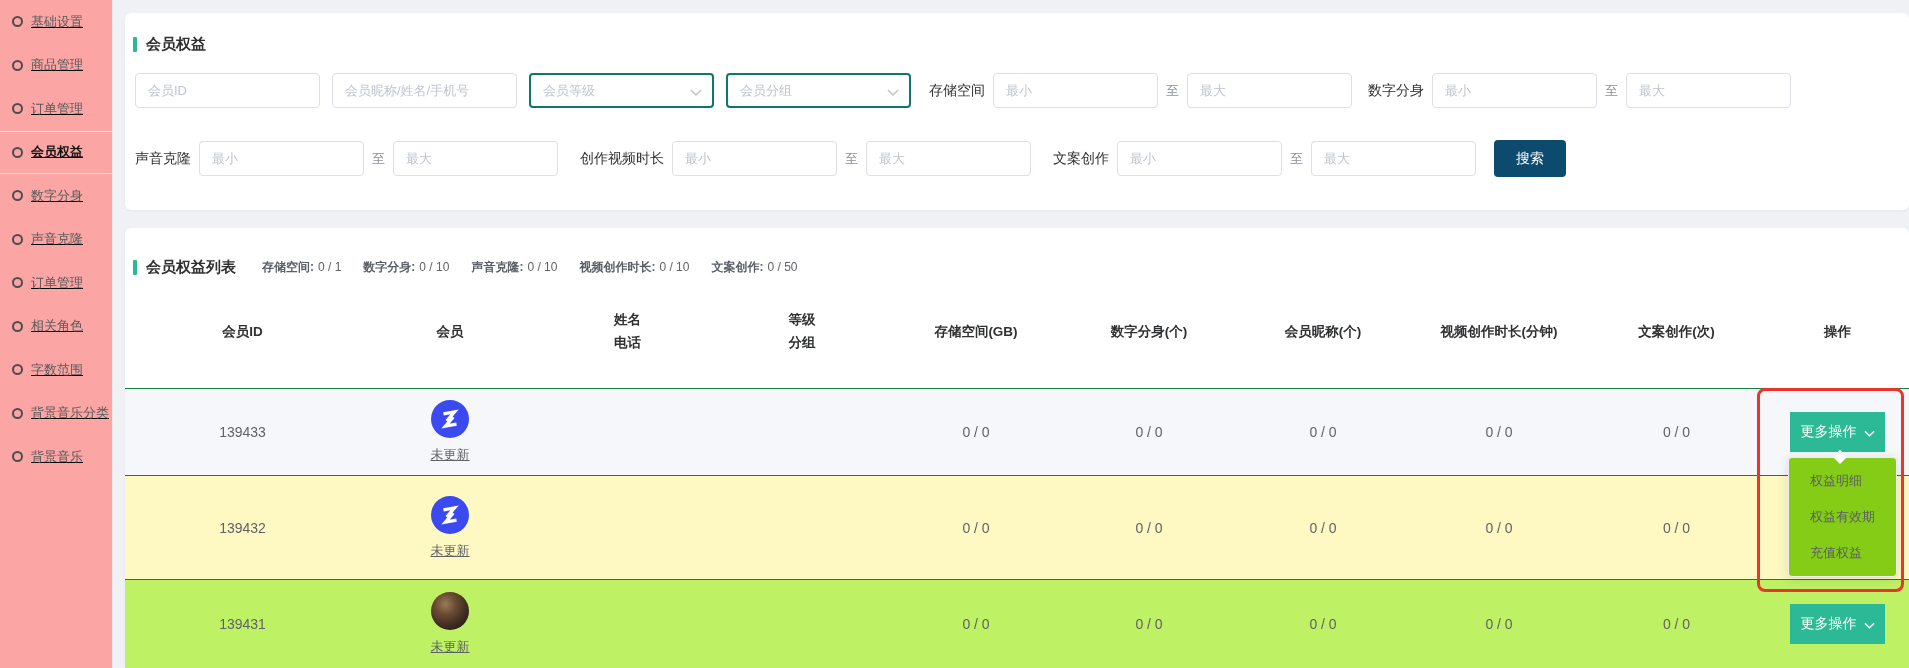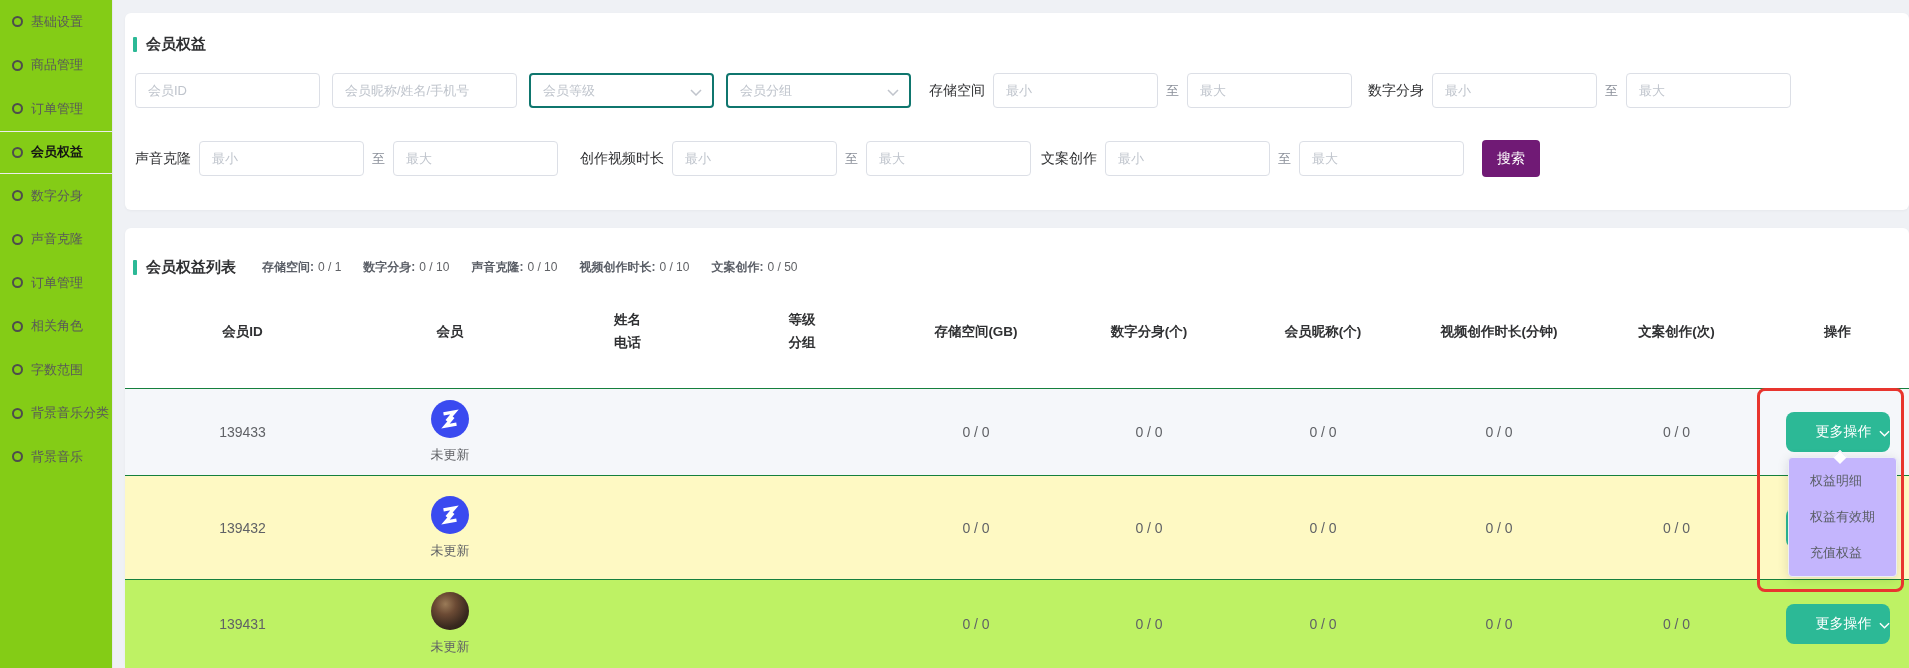--- a/index.html
+++ b/index.html
@@ -1,21 +1,21 @@
 <!DOCTYPE html>
 <html><head>
 <meta charset="utf-8">
 <style>
   * { margin:0; padding:0; box-sizing:border-box; }
   html,body { width:1909px; height:668px; }
   body { font-family:"Liberation Sans","DejaVu Sans",sans-serif; }
   .screen { position:relative; width:1909px; height:668px; background:#eff1f5; overflow:hidden; }
 
   
-  .sidebar { position:absolute; left:0; top:0; width:113px; height:668px; background:#84cc16; border-right:1px solid #e6e8eb; }
+  .sidebar { position:absolute; left:0; top:0; width:113px; height:668px; background:#fca5a5; border-right:1px solid #e6e8eb;text-decoration:underline; }
   .side-item { height:43.5px; display:flex; align-items:center; gap:8px; padding-left:12px; font-size:13px; color:#595959; cursor:pointer; white-space:nowrap; }
   .side-item .radio-icon { flex:none; width:11px; height:11px; border:2px solid #4d4d4d; border-radius:50%; }
   .side-item.active { color:#141414; font-weight:700; border-top:1px solid #ececec; border-bottom:1px solid #ececec; }
 
   
   .card { position:absolute; left:125px; width:1784px; background:#fff; border-radius:6px; box-shadow:0 1px 3px rgba(0,0,0,.04); }
   .card-filters { top:13px; height:197px; }
   .card-table { top:228px; height:440px; }
 
   .sec-title { display:flex; align-items:center; gap:9px; }
@@ -28,47 +28,47 @@
   .frow1 { top:60px; }
   .frow2 { top:127px; }
   .inp { height:35px; border:1px solid #dcdfe6; border-radius:4px; padding:0 12px; font-size:13px; color:#333; background:#fff; outline:none; margin-right:12px; font-family:inherit; }
   .inp::placeholder { color:#bfc4cc; }
   .w185 { width:185px; }
   .w165 { width:165px; margin-right:0; }
   .sel { width:185px; height:35px; border:2px solid #0f766e; border-radius:4px; padding:0 10px 0 12px; margin-right:12px; display:flex; align-items:center; justify-content:space-between; cursor:pointer; background:#fff; }
   .sel .ph { font-size:13px; color:#bfc4cc; }
   .flabel { font-size:14px; font-weight:400; color:#303133; margin:0 8px 0 6px; white-space:nowrap; }
   .to { font-size:13px; color:#8a8f99; margin:0 8px; }
-  .search-btn { width:58px; height:37px; margin-left:18px; background:#701a75; border:none; border-radius:4px; color:#fff; font-size:14px; cursor:pointer; font-family:inherit; }
+  .search-btn { width:72px; height:37px; margin-left:18px; background:#0c4a6e; border:none; border-radius:4px; color:#fff; font-size:14px; cursor:pointer; font-family:inherit; }
 
   
   .list-head { position:absolute; left:8px; top:30px; display:flex; align-items:center; }
   .stats { display:flex; align-items:center; gap:22px; margin-left:26px; }
   .stat { font-size:12px; color:#606266; white-space:nowrap; }
   .stat b { font-weight:700; color:#5a5e66; margin-right:4px; }
 
   .tgrid { display:grid; grid-template-columns:235px 180px 175px 174px 174px 172px 176px 176px 179px 1fr; align-items:center; }
   .thead { position:absolute; left:0; right:0; top:72px; height:64px; }
   .th { display:flex; flex-direction:column; align-items:center; justify-content:center; font-size:13.5px; font-weight:700; color:#303133; line-height:1.7; text-align:center; }
   .tbody { position:absolute; left:0; right:0; top:160px; }
   .trow { border-top:1px solid #15803d; }
   .trow .cell { display:flex; flex-direction:column; align-items:center; justify-content:center; font-size:14px; color:#606266; }
   .r1 { height:87px; background:#f5f7fa; }
   .r2 { height:104px; background:#fef9c3; }
   .r3 { height:89px; background:#bef264; }
 
   .avatar { width:38px; height:38px; border-radius:50%; display:flex; align-items:center; justify-content:center; overflow:hidden; }
   .avatar-blue { background:#3a4af0; }
   .avatar-photo { background:radial-gradient(circle at 38% 32%, #9a7b58 0%, #6b4a34 30%, #3a2a1f 65%, #201711 100%); }
-  .status { margin-top:8px; font-size:13px; color:#606266; }
-
-  .more-btn { width:104px; height:40px; background:#2cb996; border:none; border-radius:8px; color:#fff; font-size:14px; display:inline-flex; align-items:center; justify-content:flex-end; gap:7px; cursor:pointer; font-family:inherit; }
+  .status { margin-top:8px; font-size:13px; color:#606266;text-decoration:underline; }
+
+  .more-btn { width:95px; height:40px; background:#2cb996; border:none; border-radius:0; color:#fff; font-size:14px; display:inline-flex; align-items:center; justify-content:center; gap:7px; cursor:pointer; font-family:inherit; }
 
   
-  .dropdown { position:absolute; left:1788px; top:457px; width:109px; background:#c4b5fd; border:1px solid #ebeef5; border-radius:4px; box-shadow:0 2px 12px rgba(0,0,0,.12); padding:5px 0; z-index:30; }
+  .dropdown { position:absolute; left:1788px; top:457px; width:109px; background:#84cc16; border:1px solid #ebeef5; border-radius:4px; box-shadow:0 2px 12px rgba(0,0,0,.12); padding:5px 0; z-index:30; }
   .dd-arrow { position:absolute; top:-6px; left:46px; width:10px; height:10px; background:#fff; border-left:1px solid #ebeef5; border-top:1px solid #ebeef5; transform:rotate(45deg); }
   .dd-item { height:36px; display:flex; align-items:center; padding-left:21px; font-size:13px; color:#5a5e66; cursor:pointer; }
 
   .red-box { position:absolute; left:1757px; top:388px; width:147px; height:204px; border:3px solid #e8352e; border-radius:8px; z-index:60; pointer-events:none; }
 </style>
 </head>
 <body>
 
 <div class="screen">
 
@@ -152,21 +152,21 @@
 
     <div class="frow frow2">
       <span class="flabel" style="margin-left:0">声音克隆</span>
       <input class="inp w165" placeholder="最小" style="">
       <span class="to">至</span>
       <input class="inp w165" placeholder="最大" style="">
       <span class="flabel" style="margin-left:22px">创作视频时长</span>
       <input class="inp w165" placeholder="最小" style="">
       <span class="to">至</span>
       <input class="inp w165" placeholder="最大" style="">
-      <span class="flabel" style="margin-left:10px">文案创作</span>
+      <span class="flabel" style="margin-left:22px">文案创作</span>
       <input class="inp w165" placeholder="最小" style="">
       <span class="to">至</span>
       <input class="inp w165" placeholder="最大" style="">
       <button class="search-btn">搜索</button>
     </div>
   </section>
 
   <section class="card card-table">
     <div class="list-head">
       <div class="sec-title">

